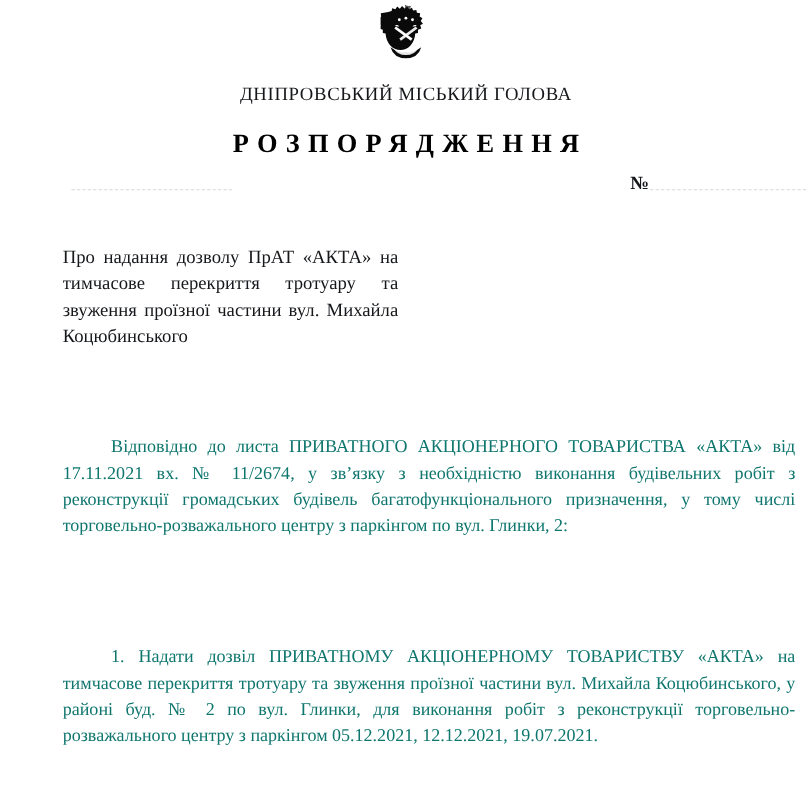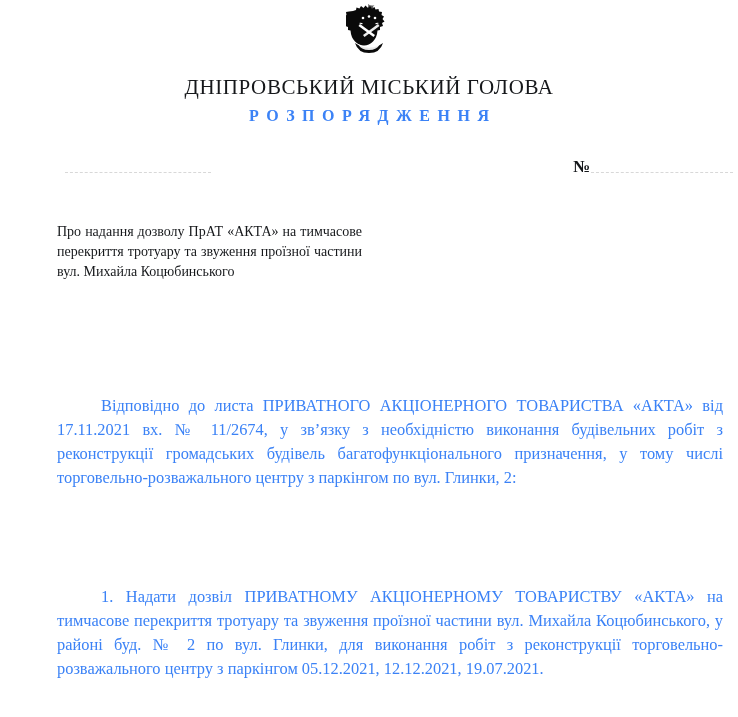--- a/index.html
+++ b/index.html
@@ -43,35 +43,35 @@
 
   
   .head-block {
     position: absolute;
     top: 76px;
     left: 0;
     right: 0;
     text-align: center;
   }
   .org-title {
-    font-size: 21px;
+    font-size: 17px;
     line-height: 1.12;
     letter-spacing: 0.6px;
     font-weight: 400;
     color: #15171a;
     white-space: nowrap;
   }
   .doc-kind {
-    margin-top: 7px;
-    font-size: 16px;
+    margin-top: 23px;
+    font-size: 24px;
     line-height: 1.1;
     font-weight: 700;
     letter-spacing: 7.5px;
     text-indent: 7.5px;
-    color: #3b82f6;
+    color: #000000;
     white-space: nowrap;
   }
 
   
   .meta-row {
     position: absolute;
     top: 158px;
     left: 57px;
     right: 16px;
     height: 24px;
@@ -94,37 +94,37 @@
     line-height: 1;
     color: #15171a;
   }
 
   
   .subject {
     position: absolute;
     top: 222px;
     left: 57px;
     width: 305px;
-    font-size: 14px;
+    font-size: 17px;
     line-height: 1.42;
     text-align: justify;
     text-justify: inter-word;
     color: #16181b;
   }
 
   
   .body-block {
     position: absolute;
     left: 57px;
     width: 666px;
     font-size: 16.4px;
     line-height: 1.47;
     text-align: justify;
     text-justify: inter-word;
-    color: #3b82f6;
+    color: #0f766e;
     font-family: Liberation Serif, serif;
   }
   .para-1 { top: 394px; }
   .para-2 { top: 585px; }
   .para-indent { text-indent: 44px; }
 </style>
 </head>
 <body>
 
 <div class="page">

